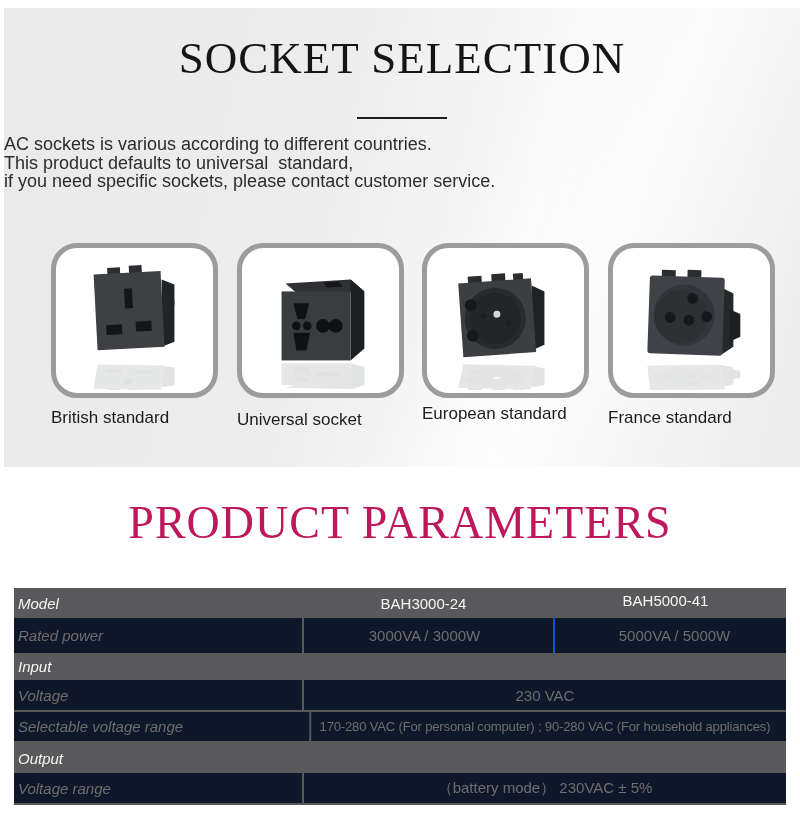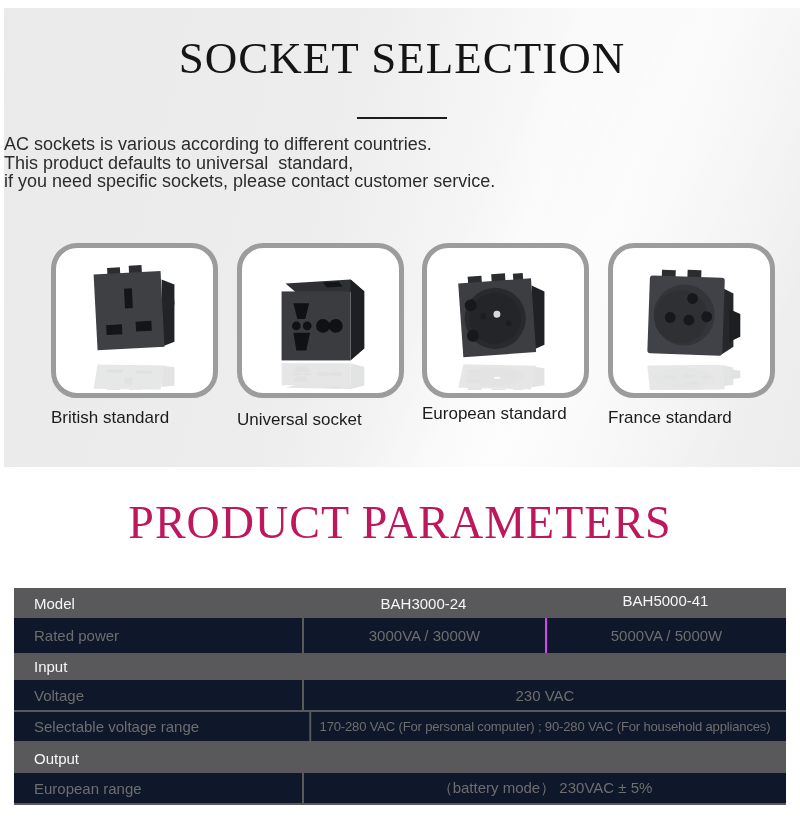--- a/index.html
+++ b/index.html
@@ -32,26 +32,26 @@
 
   
   .params-title{position:absolute;top:496px;left:0;width:100%;margin:0;text-align:center;
         font-family:"Liberation Serif","DejaVu Serif",serif;font-weight:400;
         font-size:46px;letter-spacing:1px;color:#be185d;}
 
   .ptable{position:absolute;left:14px;top:588px;width:772px;font-size:15px;}
   .trow{display:flex;align-items:stretch;box-sizing:border-box;background:#0f172a;color:#6e6e6e;}
   .trow.dark{background:#59595b;color:#f6f6f6;}
   .cell{display:flex;align-items:center;box-sizing:border-box;}
-  .c-label{width:288px;padding-left:20px;flex:none;}
+  .c-label{width:288px;padding-left:4px;flex:none;font-style:italic;}
   .c-v1{width:243px;justify-content:center;flex:none;}
   .c-v2{width:241px;justify-content:center;flex:none;}
   .c-merged{width:484px;justify-content:center;flex:none;}
   .trow.light .c-v1,.trow.light .c-merged{border-left:2px solid #59595b;}
-  .trow.light .c-v2{border-left:2px solid #d946ef;}
+  .trow.light .c-v2{border-left:2px solid #1d4ed8;margin-left:8px;}
   .bdr{border-bottom:2px solid #59595b;}
   .h-model{height:30px}.h-rated{height:35px}.h-input{height:27px}
   .h-voltage{height:32px}.h-select{height:31px}.h-freq{height:32px}
   .h-output{height:30px}.h-vrange{height:32px}
   .raised{transform:translateY(-3px);}
   .condensed{font-size:13.5px;white-space:nowrap;letter-spacing:-0.2px;transform:scaleX(0.97);}
   .full{width:772px;}
 </style>
 </head>
 <body>
@@ -179,18 +179,18 @@
       <div class="cell c-label">Selectable voltage range</div>
       <div class="cell c-merged condensed">170-280 VAC (For personal computer) ; 90-280 VAC (For household appliances)</div>
     </div>
 
 
     <div class="trow dark h-output">
       <div class="cell c-label full">Output</div>
     </div>
 
     <div class="trow light h-vrange bdr">
-      <div class="cell c-label">European range</div>
+      <div class="cell c-label">Voltage range</div>
       <div class="cell c-merged">（battery mode）  230VAC ± 5%</div>
     </div>
 
   </div>
 </div>
 
 </body></html>

